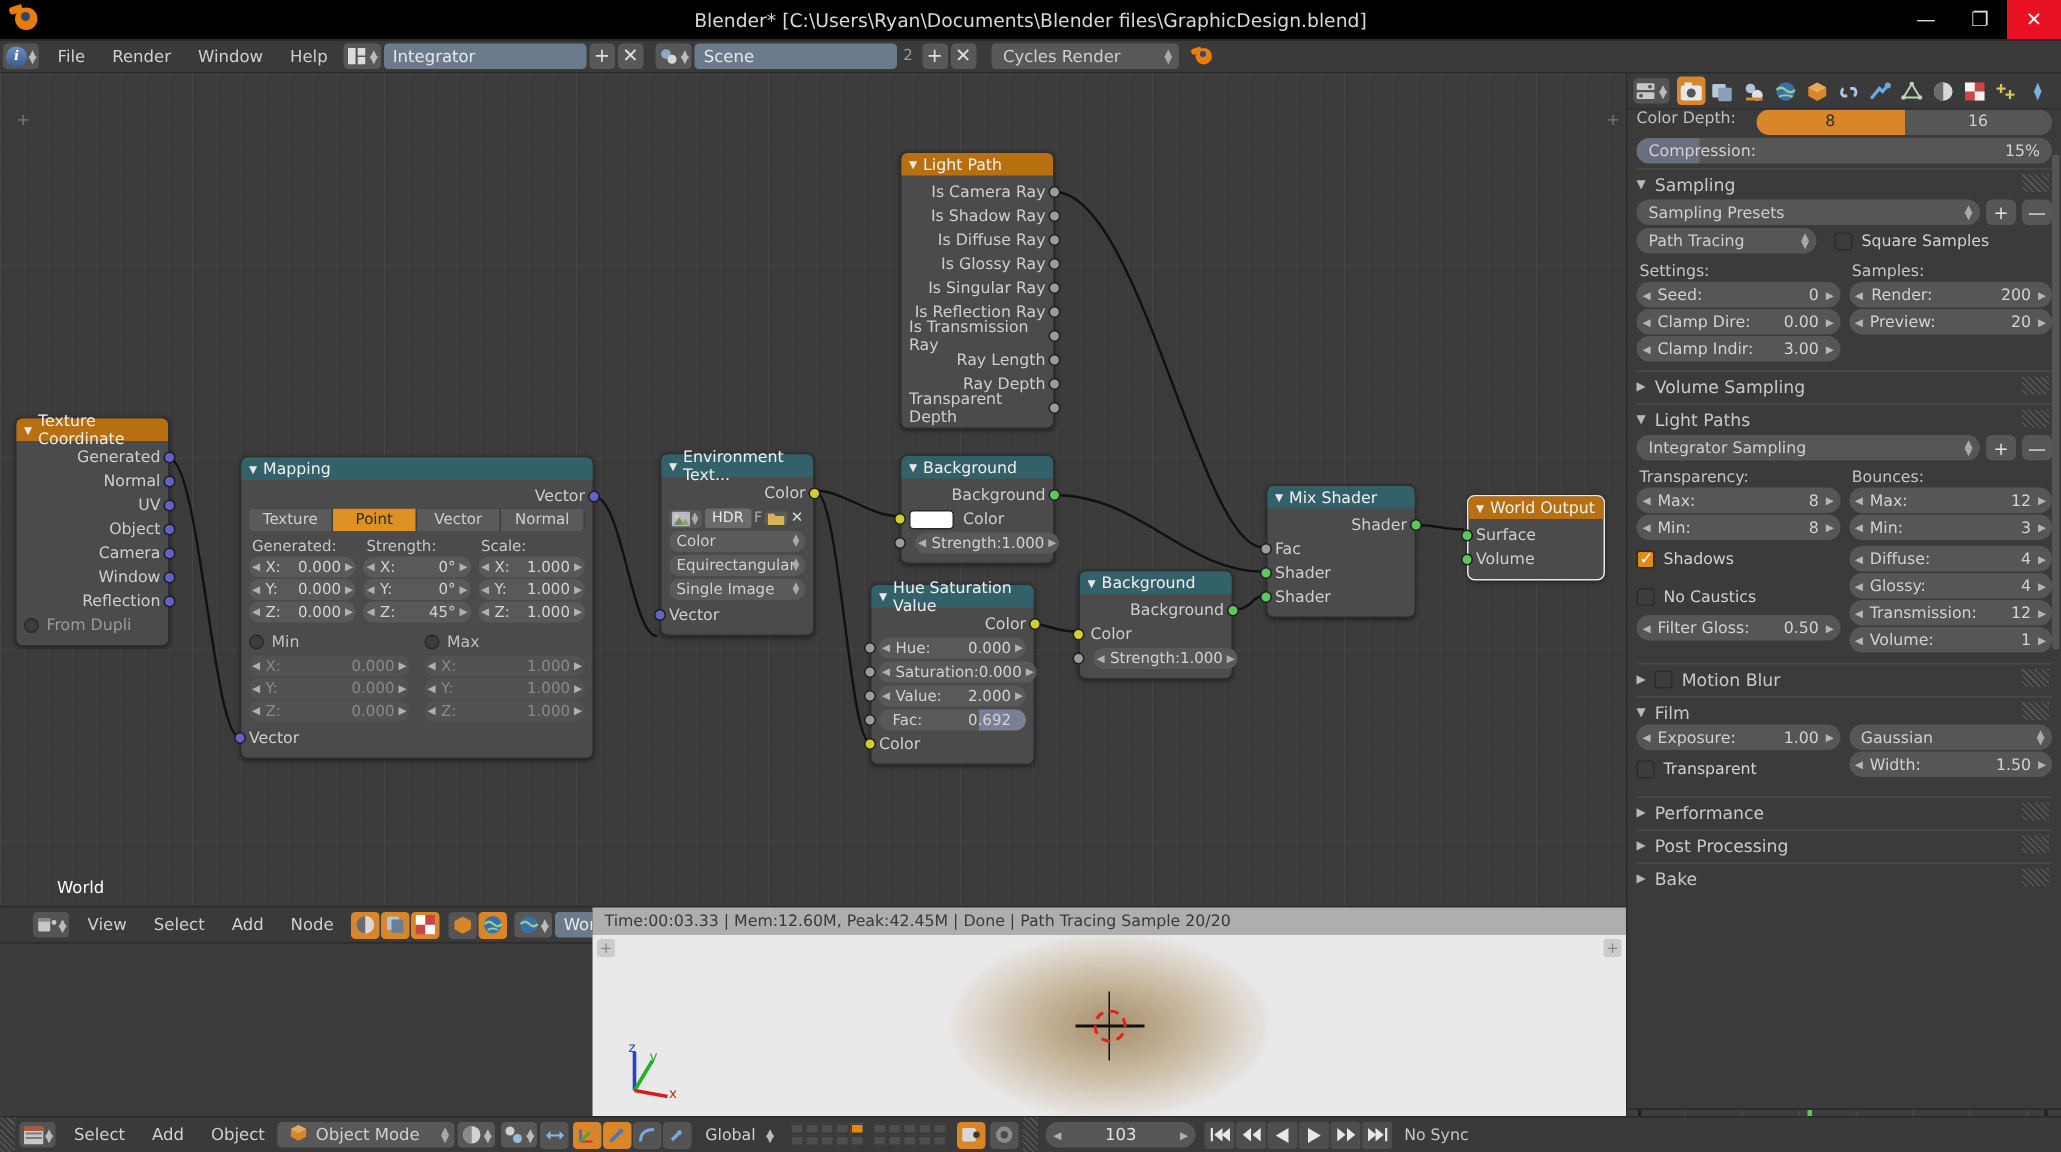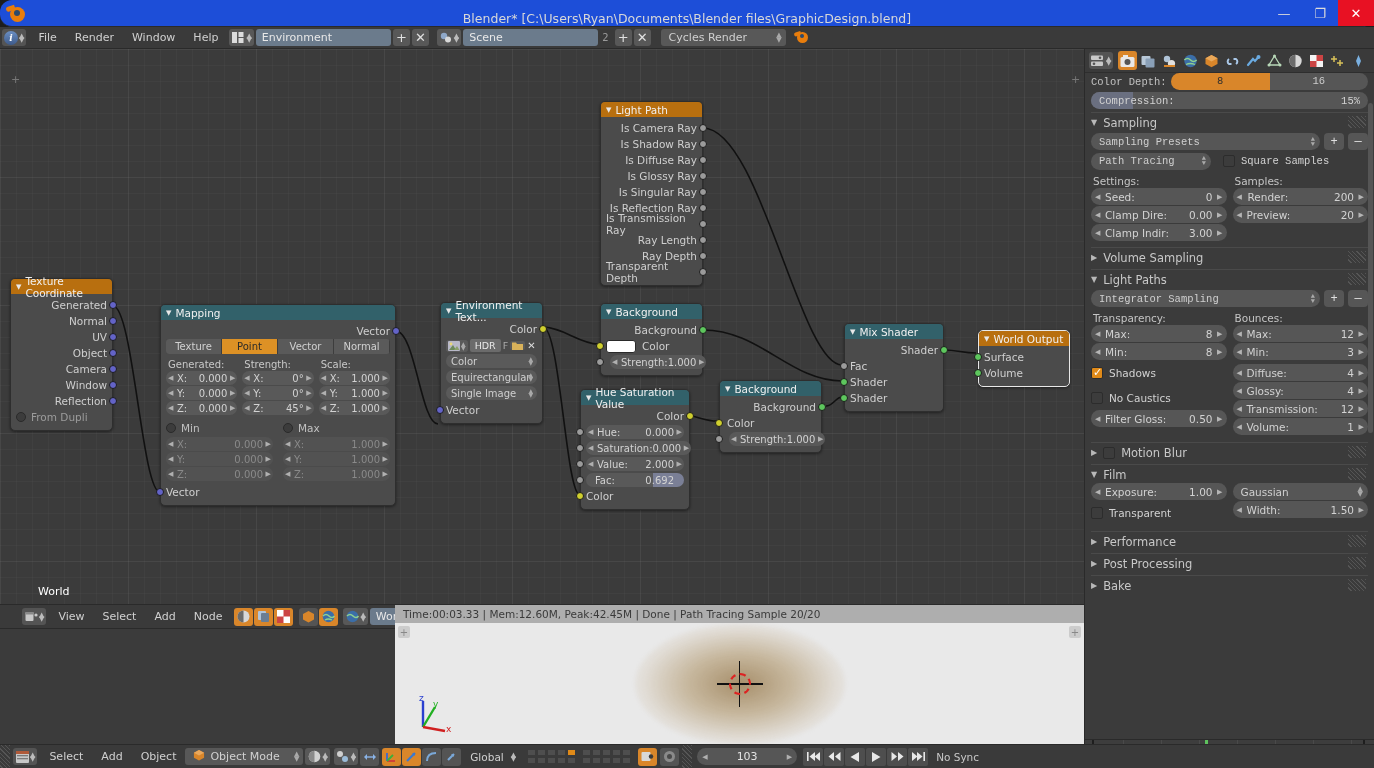--- a/index.html
+++ b/index.html
@@ -7,24 +7,23 @@
   body {
     width:1374px; height:768px;
     font-family:"DejaVu Sans", sans-serif;
     font-size:11px;
     color:#d3d3d3;
     overflow:hidden;
     position:relative;
   }
   
   .titlebar {
-    height:27px; background:#1d4ed8; position:relative;
-    display:flex; align-items:flex-end;
+    height:27px; background:#000000; position:relative;
+    display:flex; align-items:center;
     border-bottom:1px solid #2a2a2a;
-    border-radius:12px;
   }
   .tb-logo { width:26px; height:22px; margin-left:4px; position:relative; }
   .tb-logo .ring {
     position:absolute; left:6px; top:3px; width:15px; height:15px;
     border-radius:50%; background:#e87d0d;
   }
   .tb-logo .dot {
     position:absolute; left:10px; top:6px; width:6px; height:6px;
     border-radius:50%; background:#2e4a6b;
   }
@@ -238,21 +237,21 @@
   }
   .props-tabs {
     height:24px; background:#3a3a3a; display:flex; align-items:center;
     padding:0 4px; gap:2px; border-bottom:1px solid #2e2e2e;
   }
   .ptab {
     width:19px; height:19px; border-radius:3px; display:flex; align-items:center; justify-content:center;
   }
   .ptab.active { background:#d9862a; }
   .props-body { padding:2px 6px 0 6px; position:relative; height:666px; overflow:hidden;}
-  .p-row { display:flex; align-items:center; gap:4px; margin:2px 0;font-family:Liberation Mono, monospace;}
+  .p-row { display:flex; gap:4px; margin:2px 0;}
   .p-field {
     background:#565656; border-radius:9px; height:17px; display:flex; align-items:center;
     padding:0 7px; font-size:10.5px; color:#d2d2d2; position:relative; flex:1;
   }
   .p-field .ar-l{position:absolute;left:4px;font-size:7px;color:#b5b5b5;}
   .p-field .ar-r{position:absolute;right:4px;font-size:7px;color:#b5b5b5;}
   .p-field .val{margin-left:auto;}
   .p-select {
     background:#565656; border-radius:9px; height:17px; display:flex; align-items:center;
     padding:0 8px; font-size:10.5px; color:#cfcfcf; position:relative; flex:1;
@@ -384,21 +383,21 @@
           <rect x="0" y="0" width="5" height="11" fill="#dcdcdc"></rect>
           <rect x="6.5" y="0" width="5" height="5" fill="#dcdcdc"></rect>
           <rect x="6.5" y="6" width="5" height="5" fill="#dcdcdc"></rect>
         </svg>
     </span>
     <span class="spin">
         <i>▲</i>
         <i>▼</i>
       </span>
   </div>
-  <div class="txtfield" style="min-width:135px">Environment</div>
+  <div class="txtfield" style="min-width:135px">Integrator</div>
   <div class="plusbtn">+</div>
   <div class="xbtn">✕</div>
 
   <div class="editor-sel" style="margin-left:8px">
     <span class="icon-box">
       <svg width="12" height="11" viewBox="0 0 12 11">
           <circle cx="4" cy="4" r="3.2" fill="#8fa8c8"></circle>
           <circle cx="8" cy="7.5" r="3" fill="#d8d8d8"></circle>
         </svg>
     </span>

